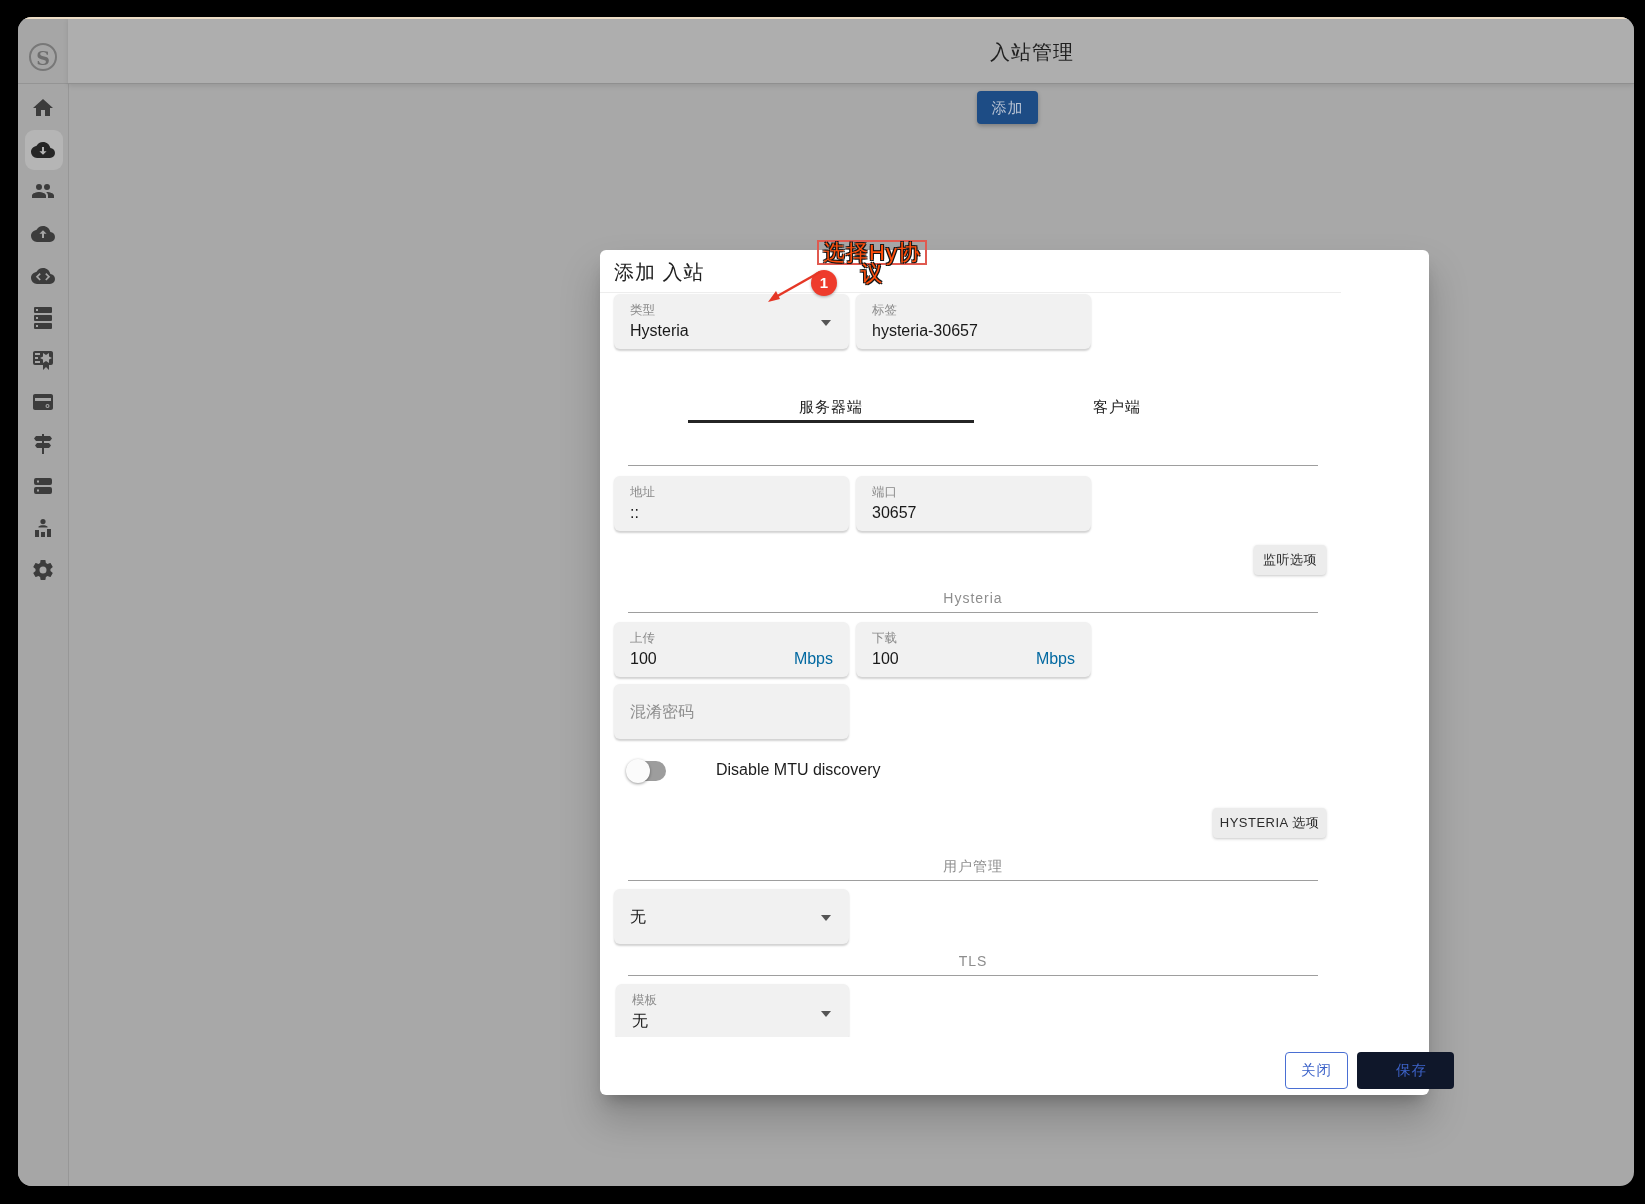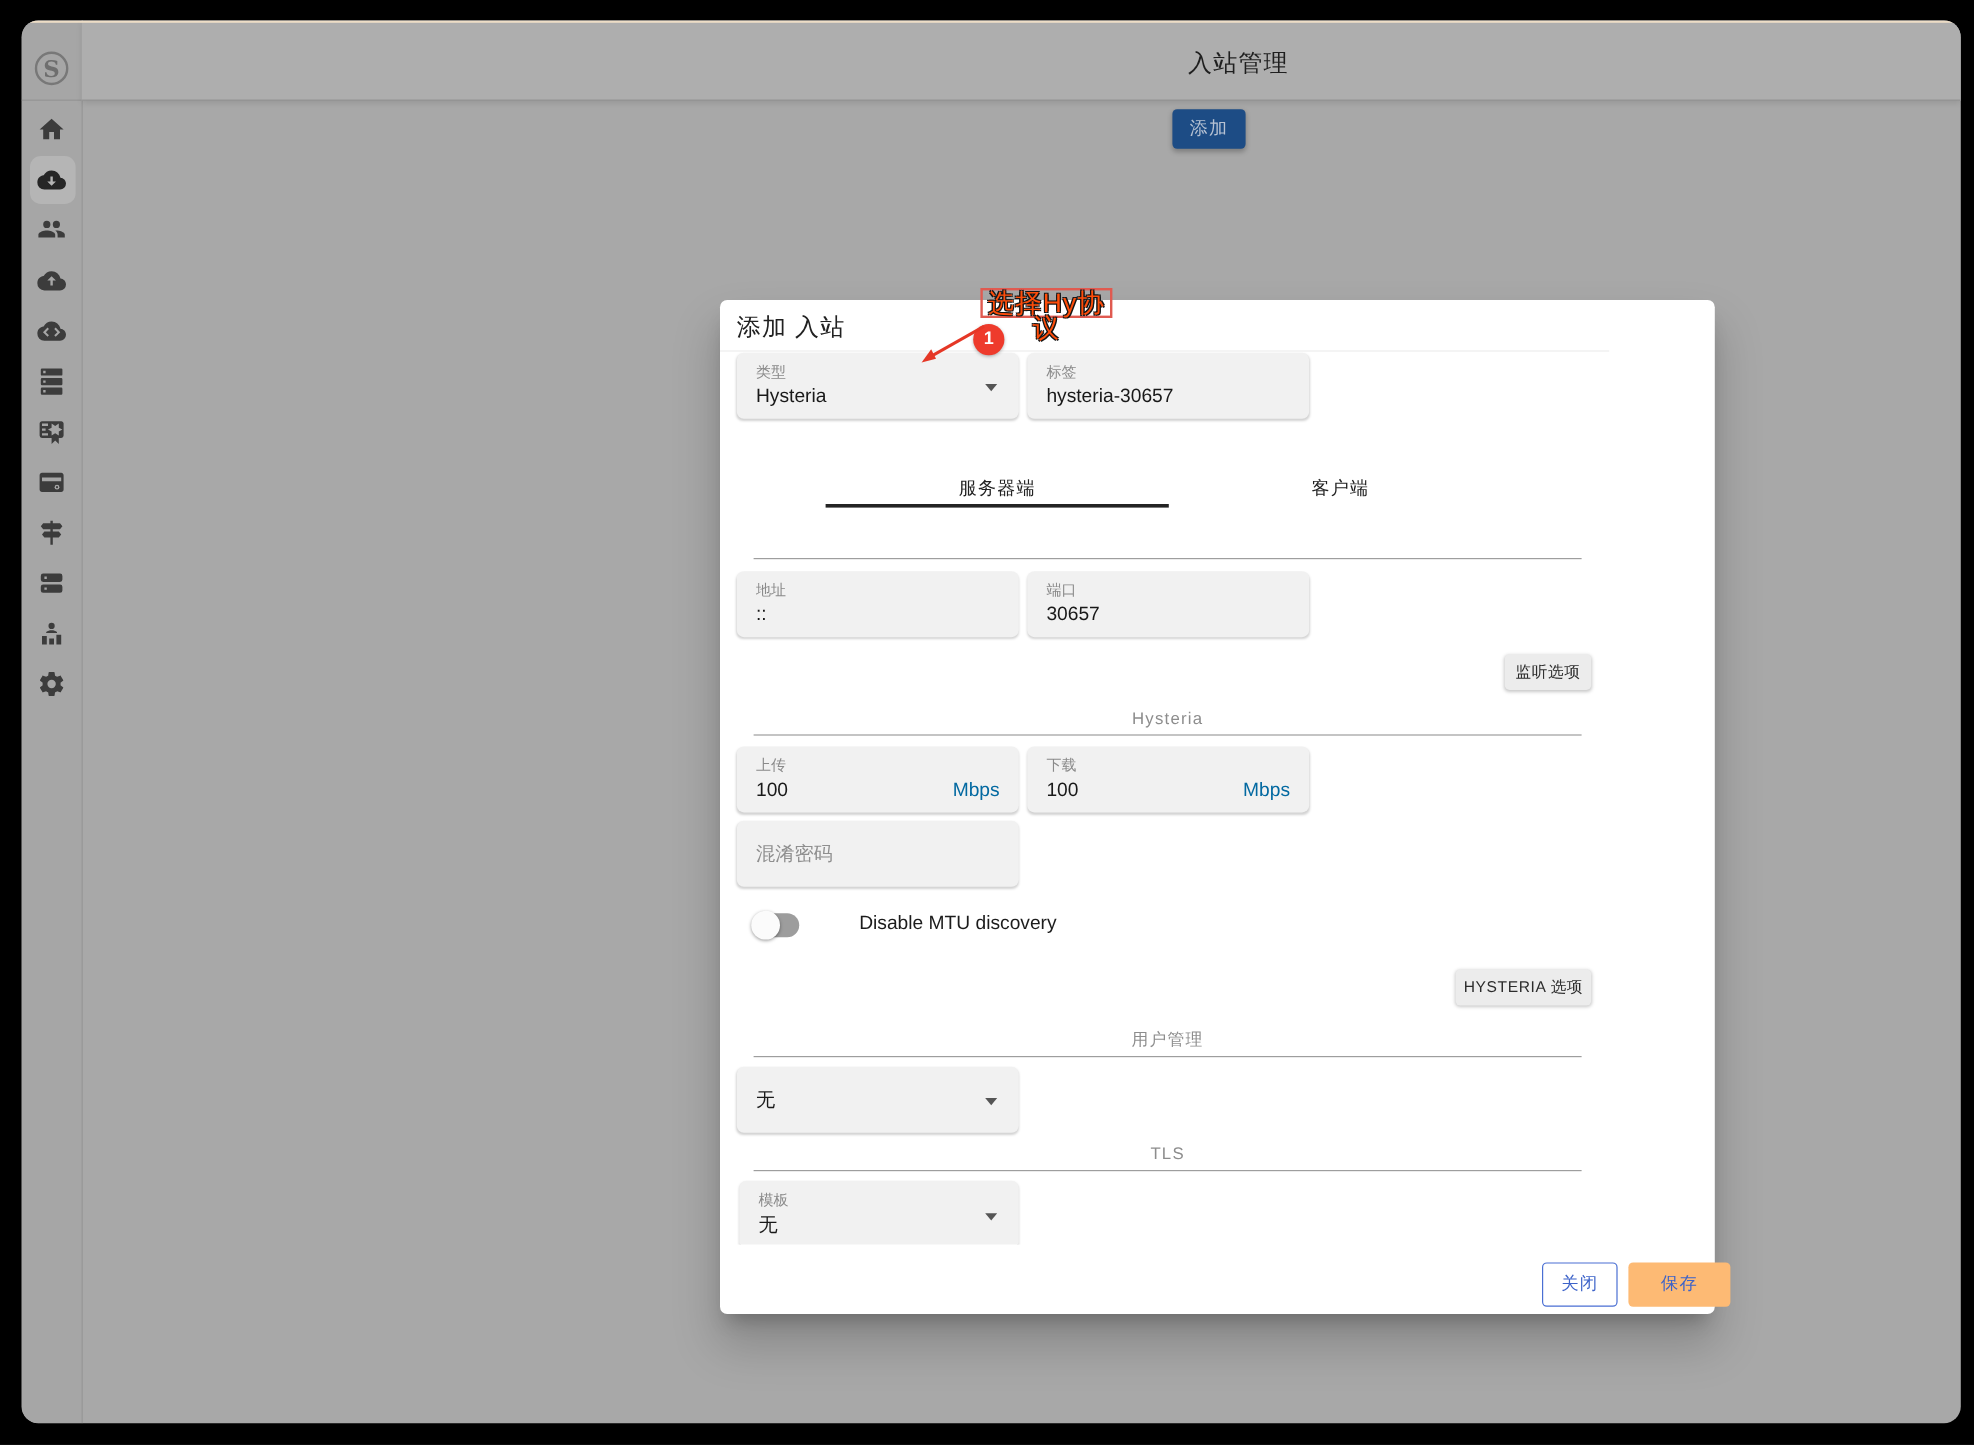--- a/index.html
+++ b/index.html
@@ -51,22 +51,22 @@
     text-align:center;box-shadow:0 1px 3px rgba(0,0,0,0.22);cursor:pointer;}
 
   #sw-track{left:30px;top:468px;width:36px;height:20px;background:#9d9d9d;border-radius:10px;}
   #sw-thumb{left:26px;top:466px;width:24px;height:24px;background:#fbfbfb;border-radius:50%;
     box-shadow:0 1px 3px rgba(0,0,0,0.4);}
   #sw-label{left:72px;top:468px;font-size:16px;color:#1c1c1c;margin-left:44px;}
 
   #btn-close{left:685px;top:802px;width:63px;height:37px;border:1.5px solid #4a6fd3;border-radius:4px;
     color:#3d63c9;font-size:14.5px;text-align:center;line-height:35px;box-sizing:border-box;
     letter-spacing:1px;cursor:pointer;background:#fff;}
-  #btn-save{left:757px;top:802px;width:85px;height:37px;background:#fdba74;border-radius:4px;
-    color:#3d63c9;font-size:14.5px;text-align:center;line-height:37px;letter-spacing:1px;cursor:pointer;}
+  #btn-save{left:757px;top:802px;width:85px;height:37px;background:#0f172a;border-radius:4px;
+    color:#3d63c9;font-size:14.5px;text-align:center;line-height:37px;letter-spacing:1px;cursor:pointer;padding-left:12px;}
 
   
   #anno-box{left:817px;top:240px;width:110px;height:25px;border:2px solid #e05a50;box-sizing:border-box;
     text-align:center;line-height:21px;font-size:22px;font-weight:normal;letter-spacing:1px;color:#ff4d0a;
     text-shadow:-1px -1px 0 #161616,1px -1px 0 #161616,-1px 1px 0 #161616,1px 1px 0 #161616;z-index:30;}
   #anno-circle{left:811px;top:270px;width:26px;height:26px;background:#ee3b2c;border-radius:50%;
     color:#fff;font-size:15px;font-weight:bold;text-align:center;line-height:26px;z-index:30;
     box-shadow:0 1px 3px rgba(0,0,0,0.3);}
   #anno-arrow{left:758px;top:264px;z-index:30;}
 </style>

